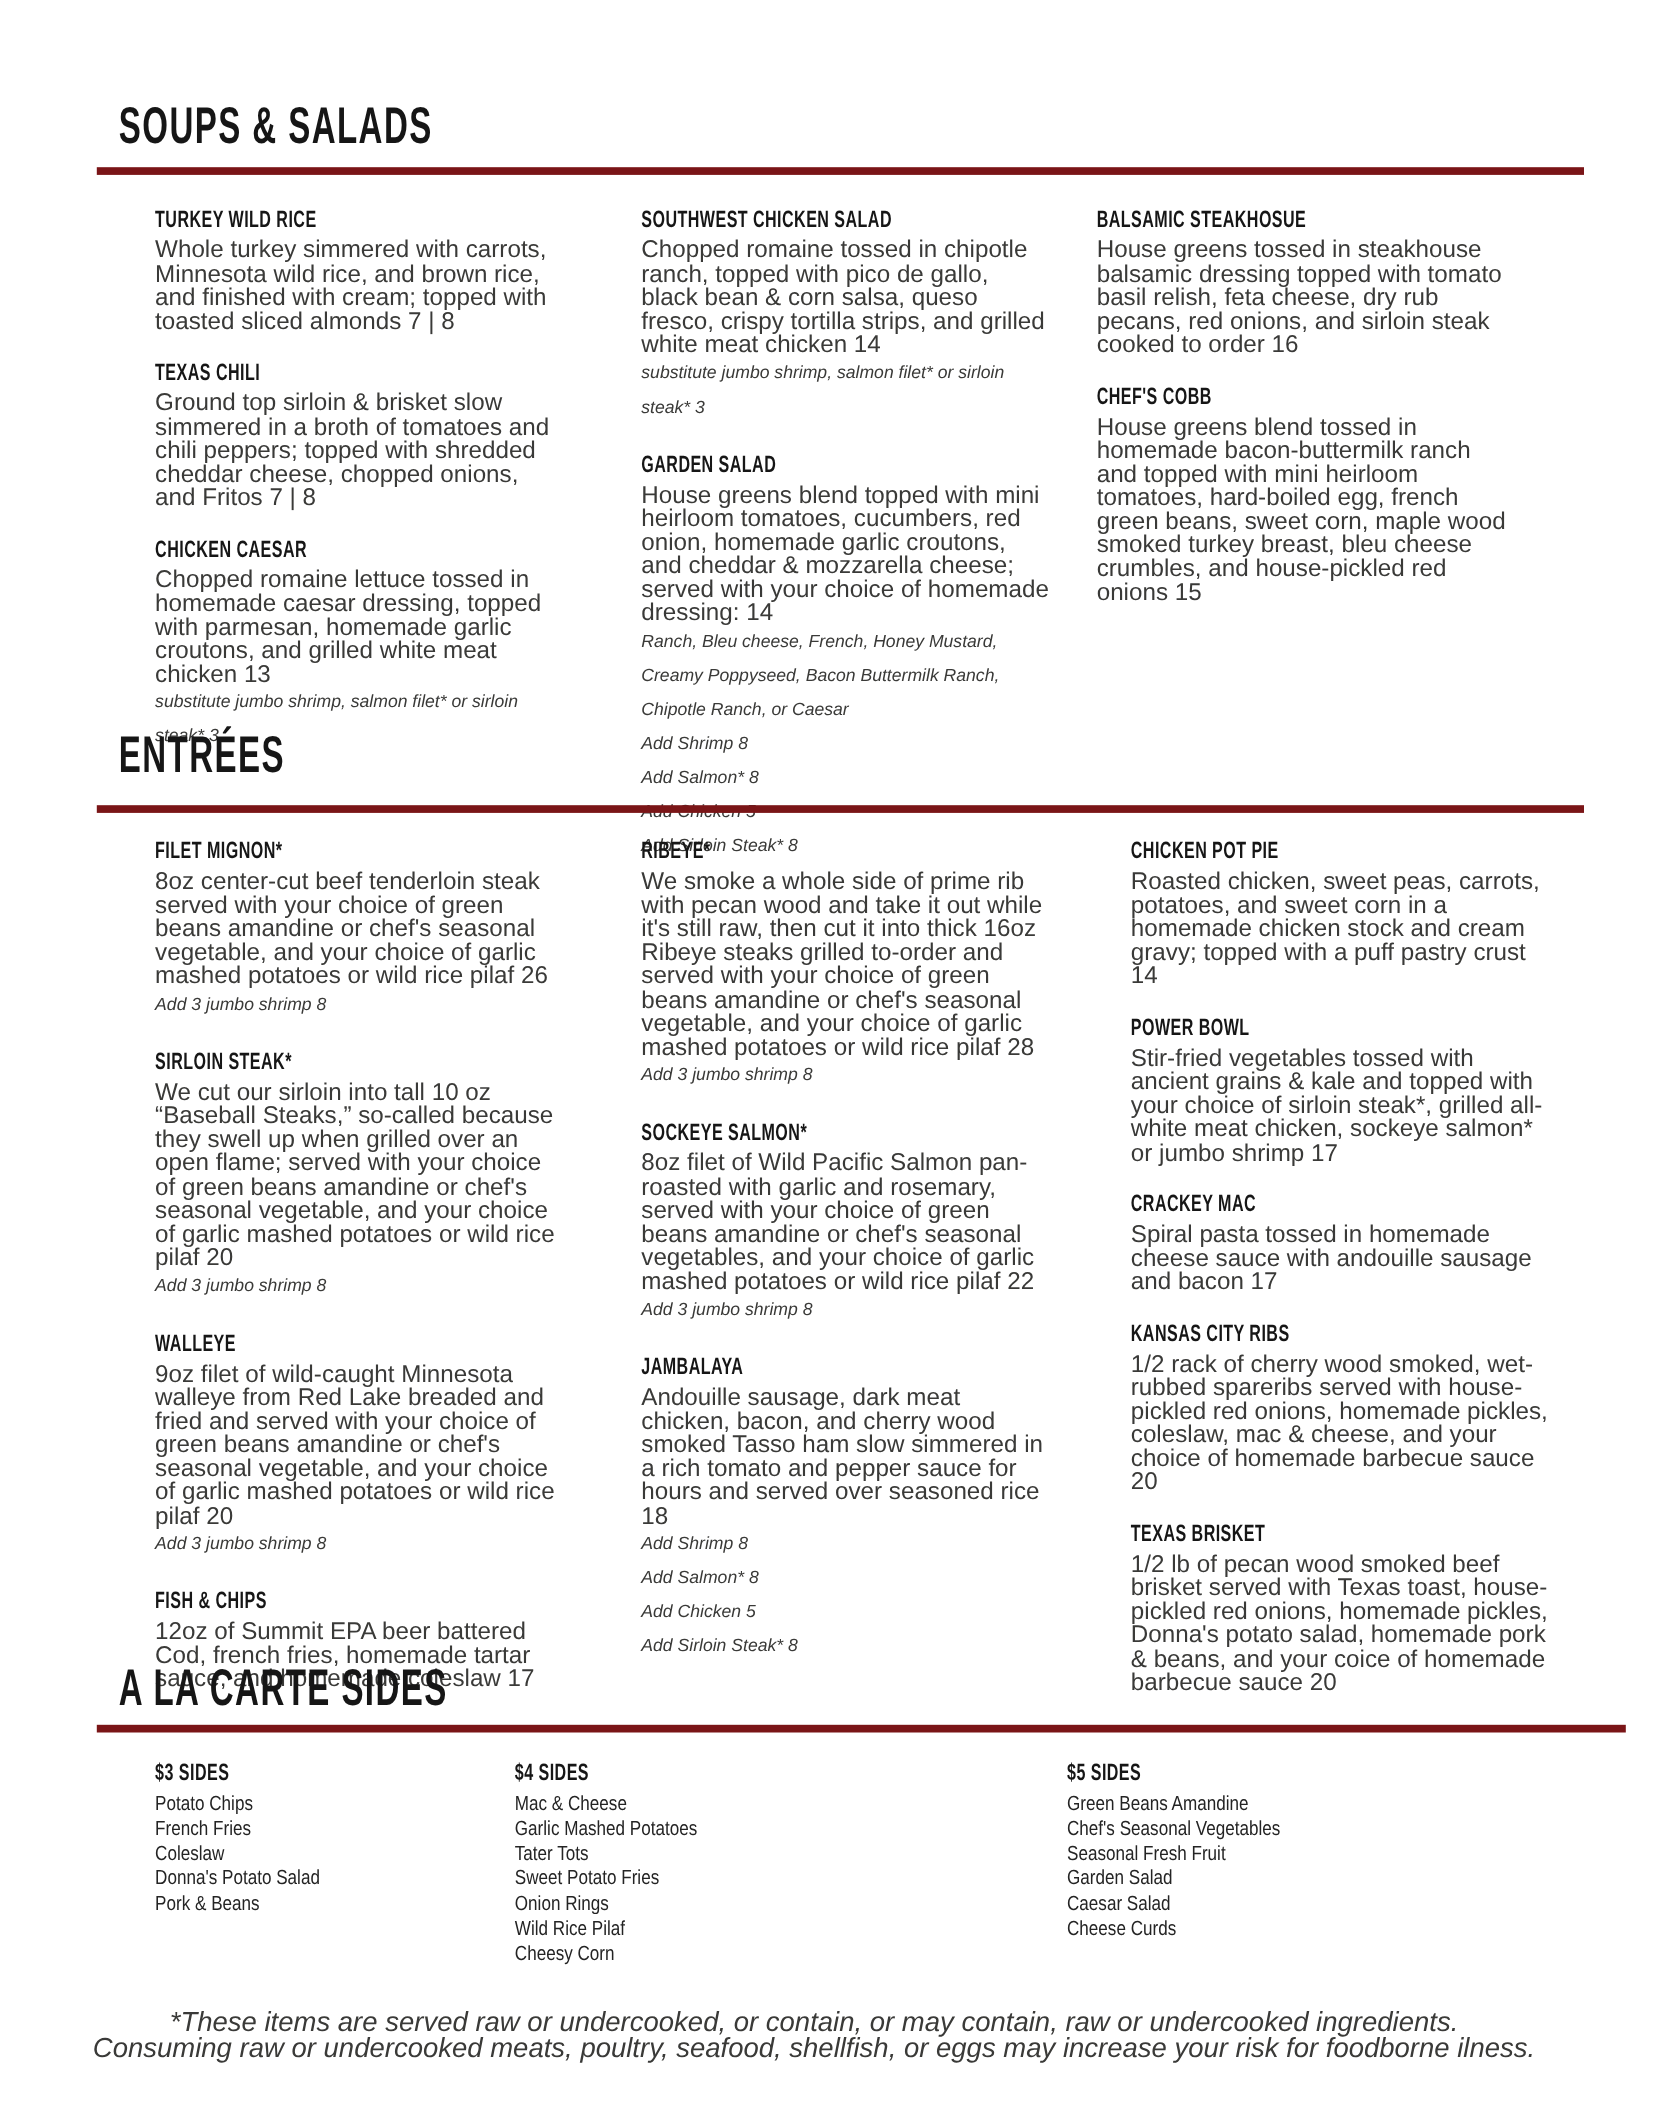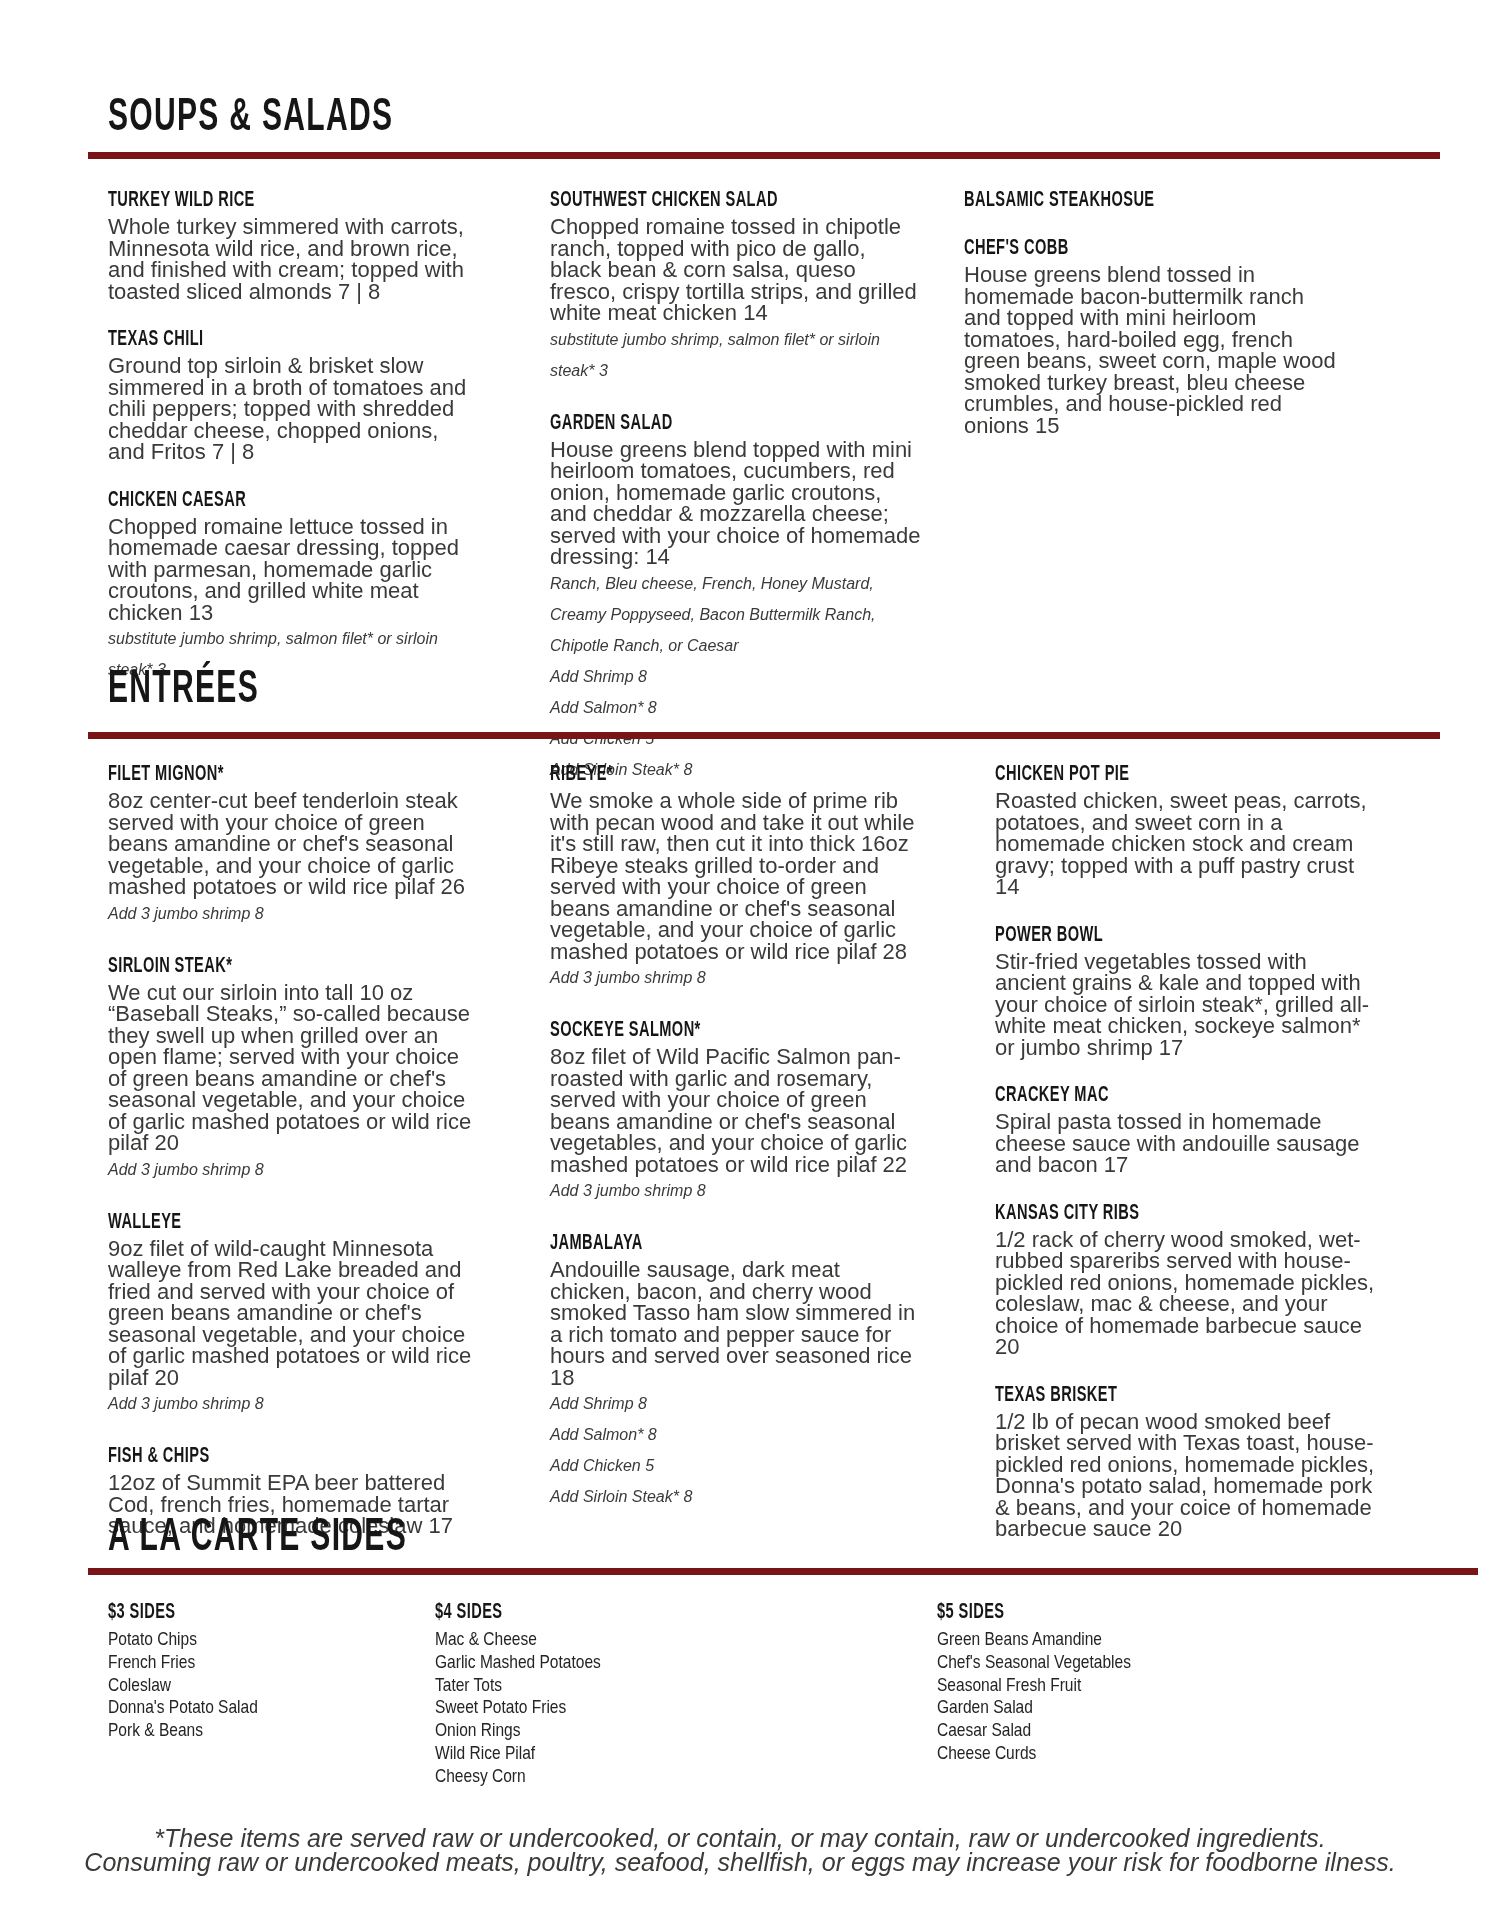--- a/index.html
+++ b/index.html
@@ -14,21 +14,21 @@
 
   
   .sec-title { position:absolute; font-weight:bold; color:#161616; line-height:1; }
   .sec-title .cond-title {
     display:inline-block; font-size:47px; letter-spacing:2px;
     transform:scaleX(0.64); transform-origin:0 50%; white-space:nowrap;
   }
 
   .rule { position:absolute; height:7px; background:#7a1517; }
 
-  .col { position:absolute; }
+  .col { position:absolute;margin-left:33px; }
 
   .item { margin-bottom:25px; }
   .item-title { font-weight:bold; color:#161616; line-height:23px; margin-bottom:5px; }
   .item-title .cond {
     display:inline-block; font-size:21.5px; letter-spacing:0.6px;
     transform:scaleX(0.68); transform-origin:0 100%; white-space:nowrap;
   }
   .item .desc { font-size:22px; line-height:21.5px; }
   .item .note { font-size:16px; line-height:31px; font-style:italic; }
 
@@ -80,20 +80,21 @@
         <p class="note">Ranch, Bleu cheese, French, Honey Mustard, Creamy Poppyseed, Bacon Buttermilk Ranch, Chipotle Ranch, or Caesar</p>
         <p class="note">Add Shrimp 8</p>
         <p class="note">Add Salmon* 8</p>
         <p class="note">Add Chicken 5</p>
         <p class="note">Add Sirloin Steak* 8</p>
       </div>
     </div>
   <div class="col" style="left:964px; top:188px; width:380px;">
       <div class="item">
         <h3 class="item-title"><span class="cond">BALSAMIC STEAKHOSUE</span></h3>
+        <p class="desc">House greens tossed in steakhouse balsamic dressing topped with tomato basil relish, feta cheese, dry rub pecans, red onions, and sirloin steak cooked to order 16</p>
       </div>
       <div class="item">
         <h3 class="item-title"><span class="cond">CHEF'S COBB</span></h3>
         <p class="desc">House greens blend tossed in homemade bacon-buttermilk ranch and topped with mini heirloom tomatoes, hard-boiled egg, french green beans, sweet corn, maple wood smoked turkey breast, bleu cheese crumbles, and house-pickled red onions 15</p>
       </div>
     </div>
 
   <h2 class="sec-title" style="left:108px; top:662px;">
     <span class="cond-title">ENTRÉES</span>
   </h2>

